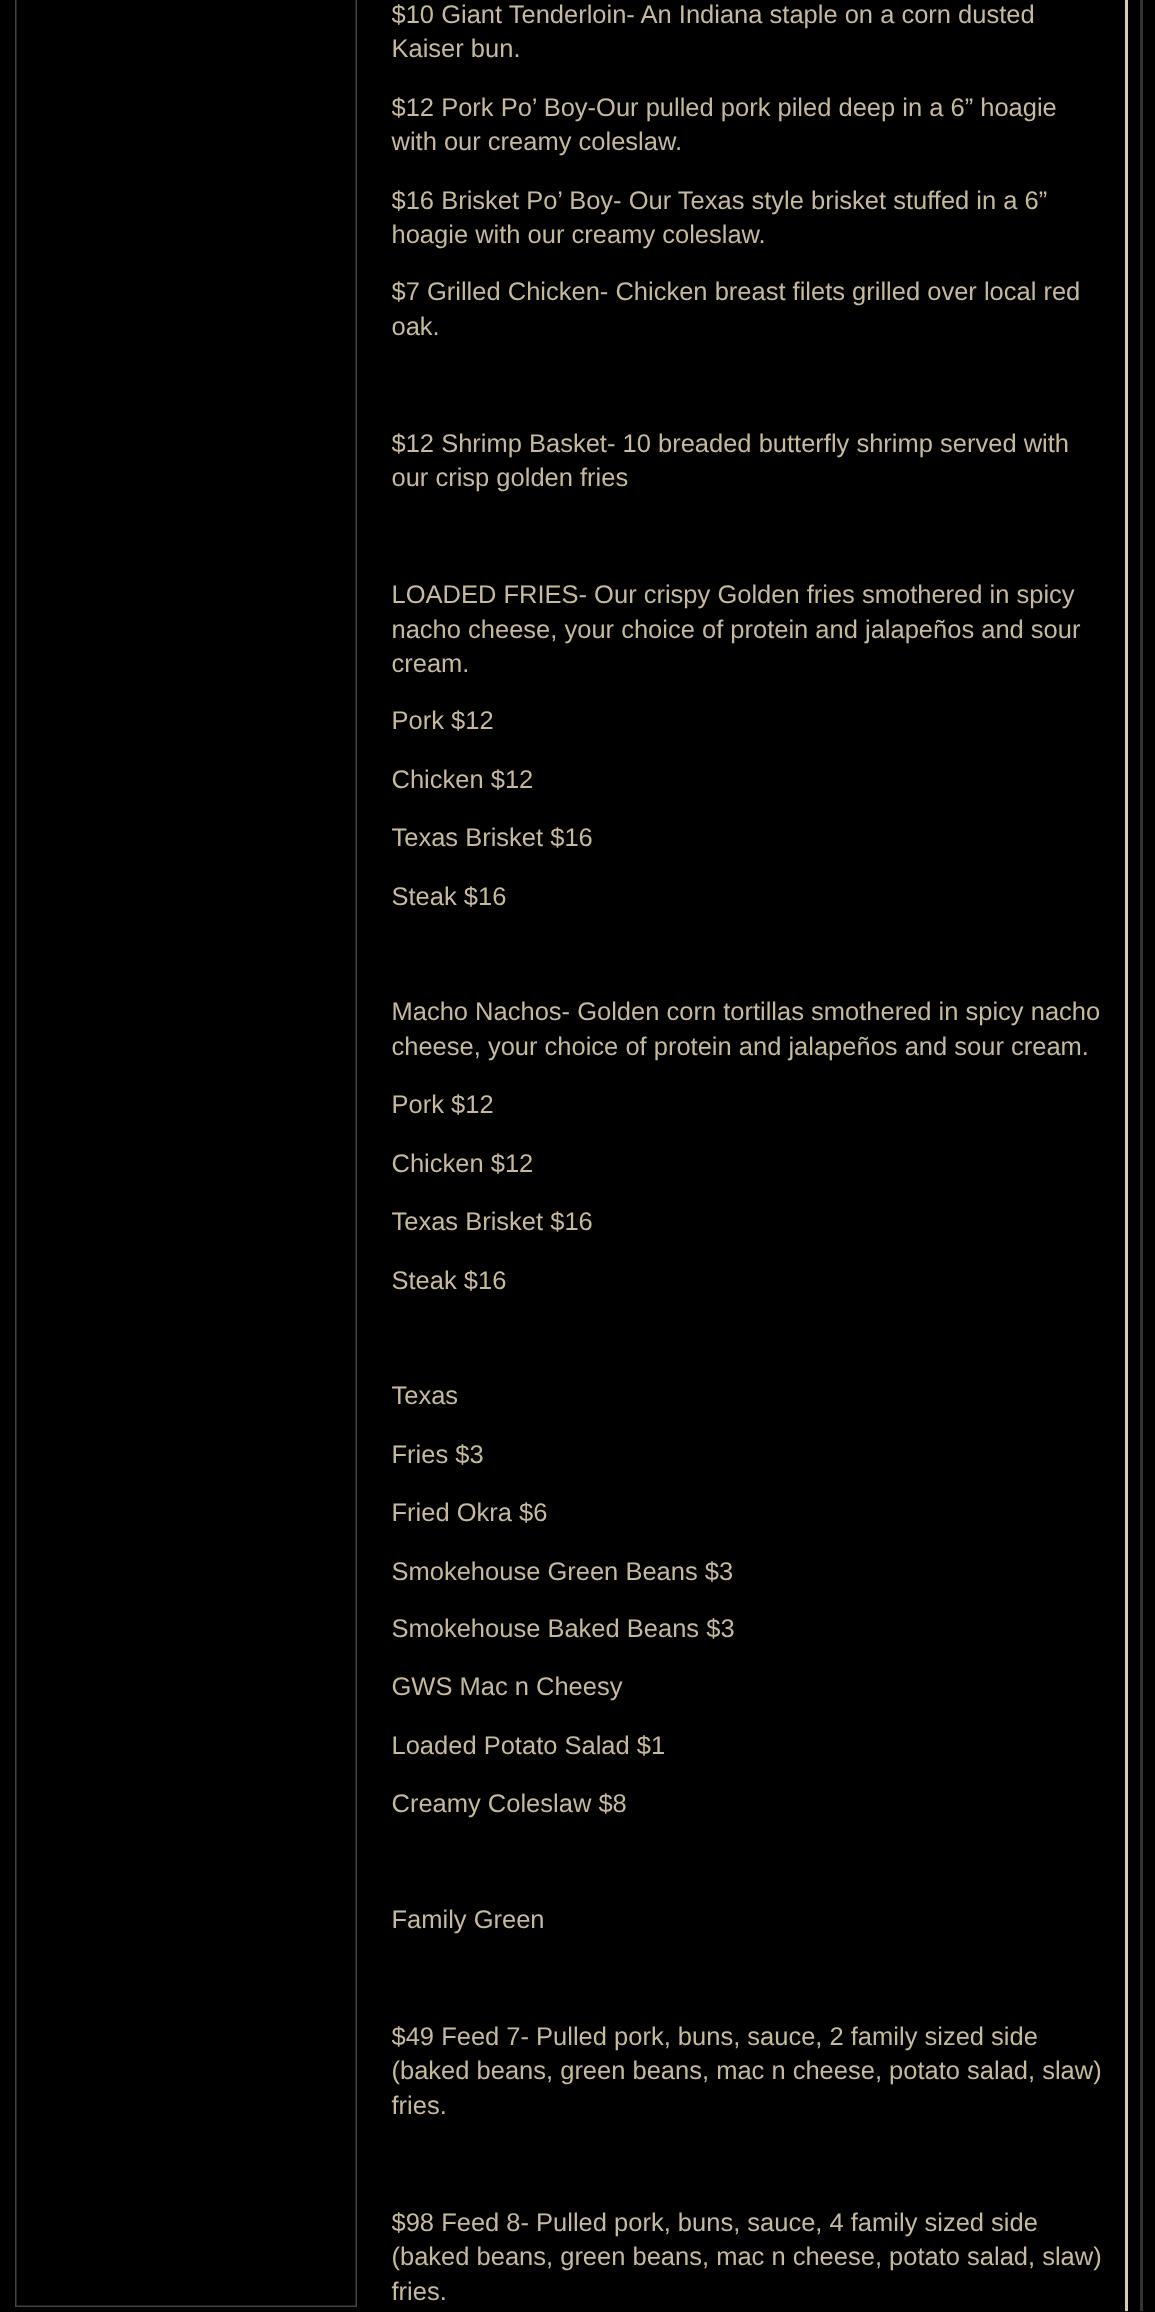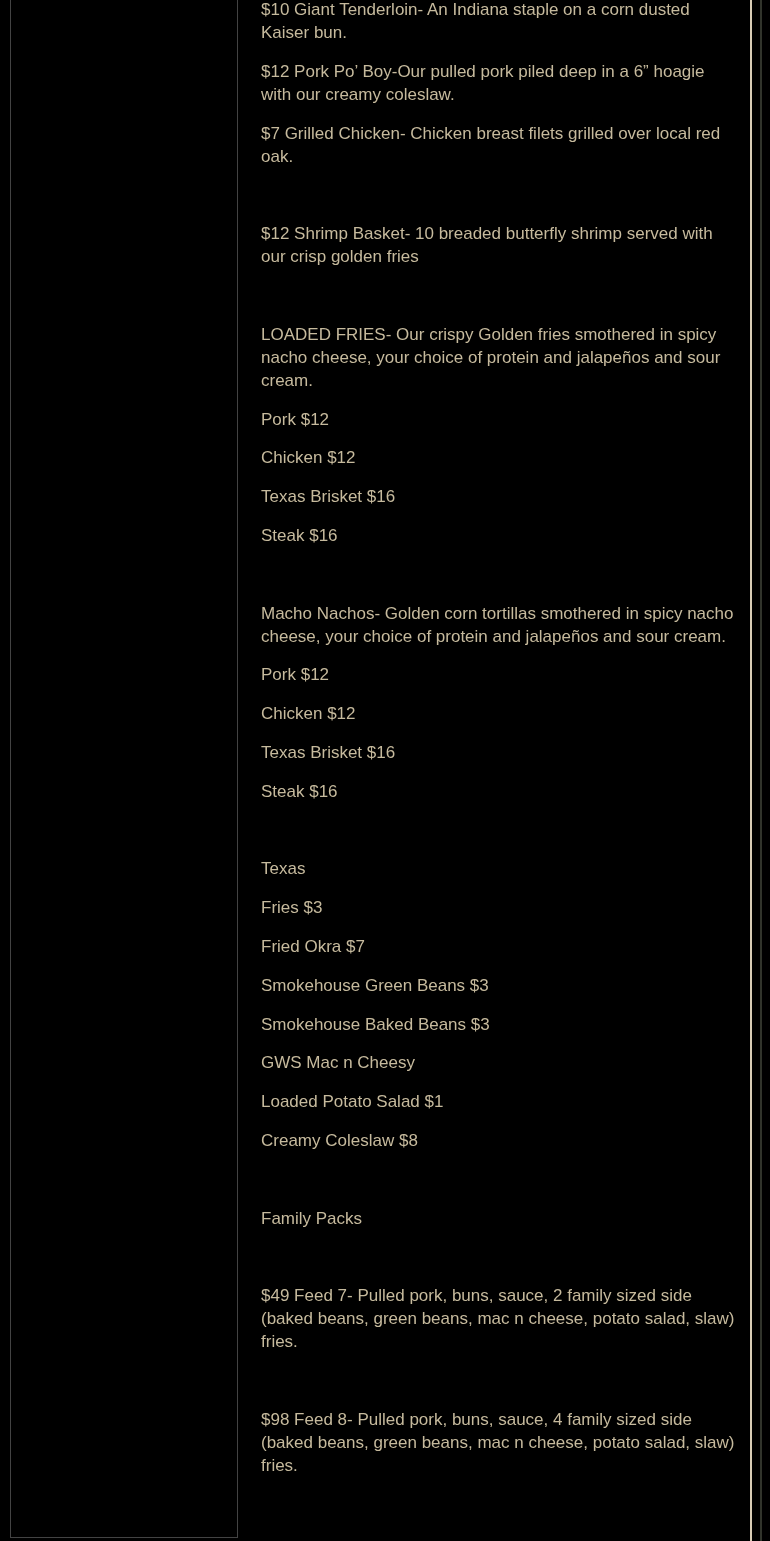--- a/index.html
+++ b/index.html
@@ -70,46 +70,47 @@
   }
 </style>
 </head>
 <body>
 
 <div class="stage" style="--bg: #000000; --text: #C6BA9D; --border: #434343; --accentLine: #D9CDB5; --rightLine: #31342B;">
   <div class="sidebar-box"></div>
   <div class="menu-column" id="menu-column">
       <p>$10 Giant Tenderloin- An Indiana staple on a corn dusted Kaiser bun.</p>
       <p>$12 Pork Po’ Boy-Our pulled pork piled deep in a 6” hoagie with our creamy coleslaw.</p>
+      <p>$16 Brisket Po’ Boy- Our Texas style brisket stuffed in a 6” hoagie with our creamy coleslaw.</p>
       <p>$7 Grilled Chicken- Chicken breast filets grilled over local red oak.</p>
       <p class="blank"></p>
       <p>$12 Shrimp Basket- 10 breaded butterfly shrimp served with our crisp golden fries</p>
       <p class="blank"></p>
       <p>LOADED FRIES- Our crispy Golden fries smothered in spicy nacho cheese, your choice of protein and jalapeños and sour cream.</p>
       <p>Pork $12</p>
       <p>Chicken $12</p>
       <p>Texas Brisket $16</p>
       <p>Steak $16</p>
       <p class="blank"></p>
       <p>Macho Nachos- Golden corn tortillas smothered in spicy nacho cheese, your choice of protein and jalapeños and sour cream.</p>
       <p>Pork $12</p>
       <p>Chicken $12</p>
       <p>Texas Brisket $16</p>
       <p>Steak $16</p>
       <p class="blank"></p>
       <p>Texas</p>
       <p>Fries $3</p>
-      <p>Fried Okra $7</p>
+      <p>Fried Okra $6</p>
       <p>Smokehouse Green Beans $3</p>
       <p>Smokehouse Baked Beans $3</p>
       <p>GWS Mac n Cheesy</p>
       <p>Loaded Potato Salad $1</p>
       <p>Creamy Coleslaw $8</p>
       <p class="blank"></p>
-      <p>Family Packs</p>
+      <p>Family Green</p>
       <p class="blank"></p>
       <p>$49 Feed 7- Pulled pork, buns, sauce, 2 family sized side (baked beans, green beans, mac n cheese, potato salad, slaw) fries.</p>
       <p class="blank"></p>
       <p>$98 Feed 8- Pulled pork, buns, sauce, 4 family sized side (baked beans, green beans, mac n cheese, potato salad, slaw) fries.</p>
     </div>
   <div class="vline-cream"></div>
   <div class="vline-dark"></div>
 </div>
 
 </body></html>

